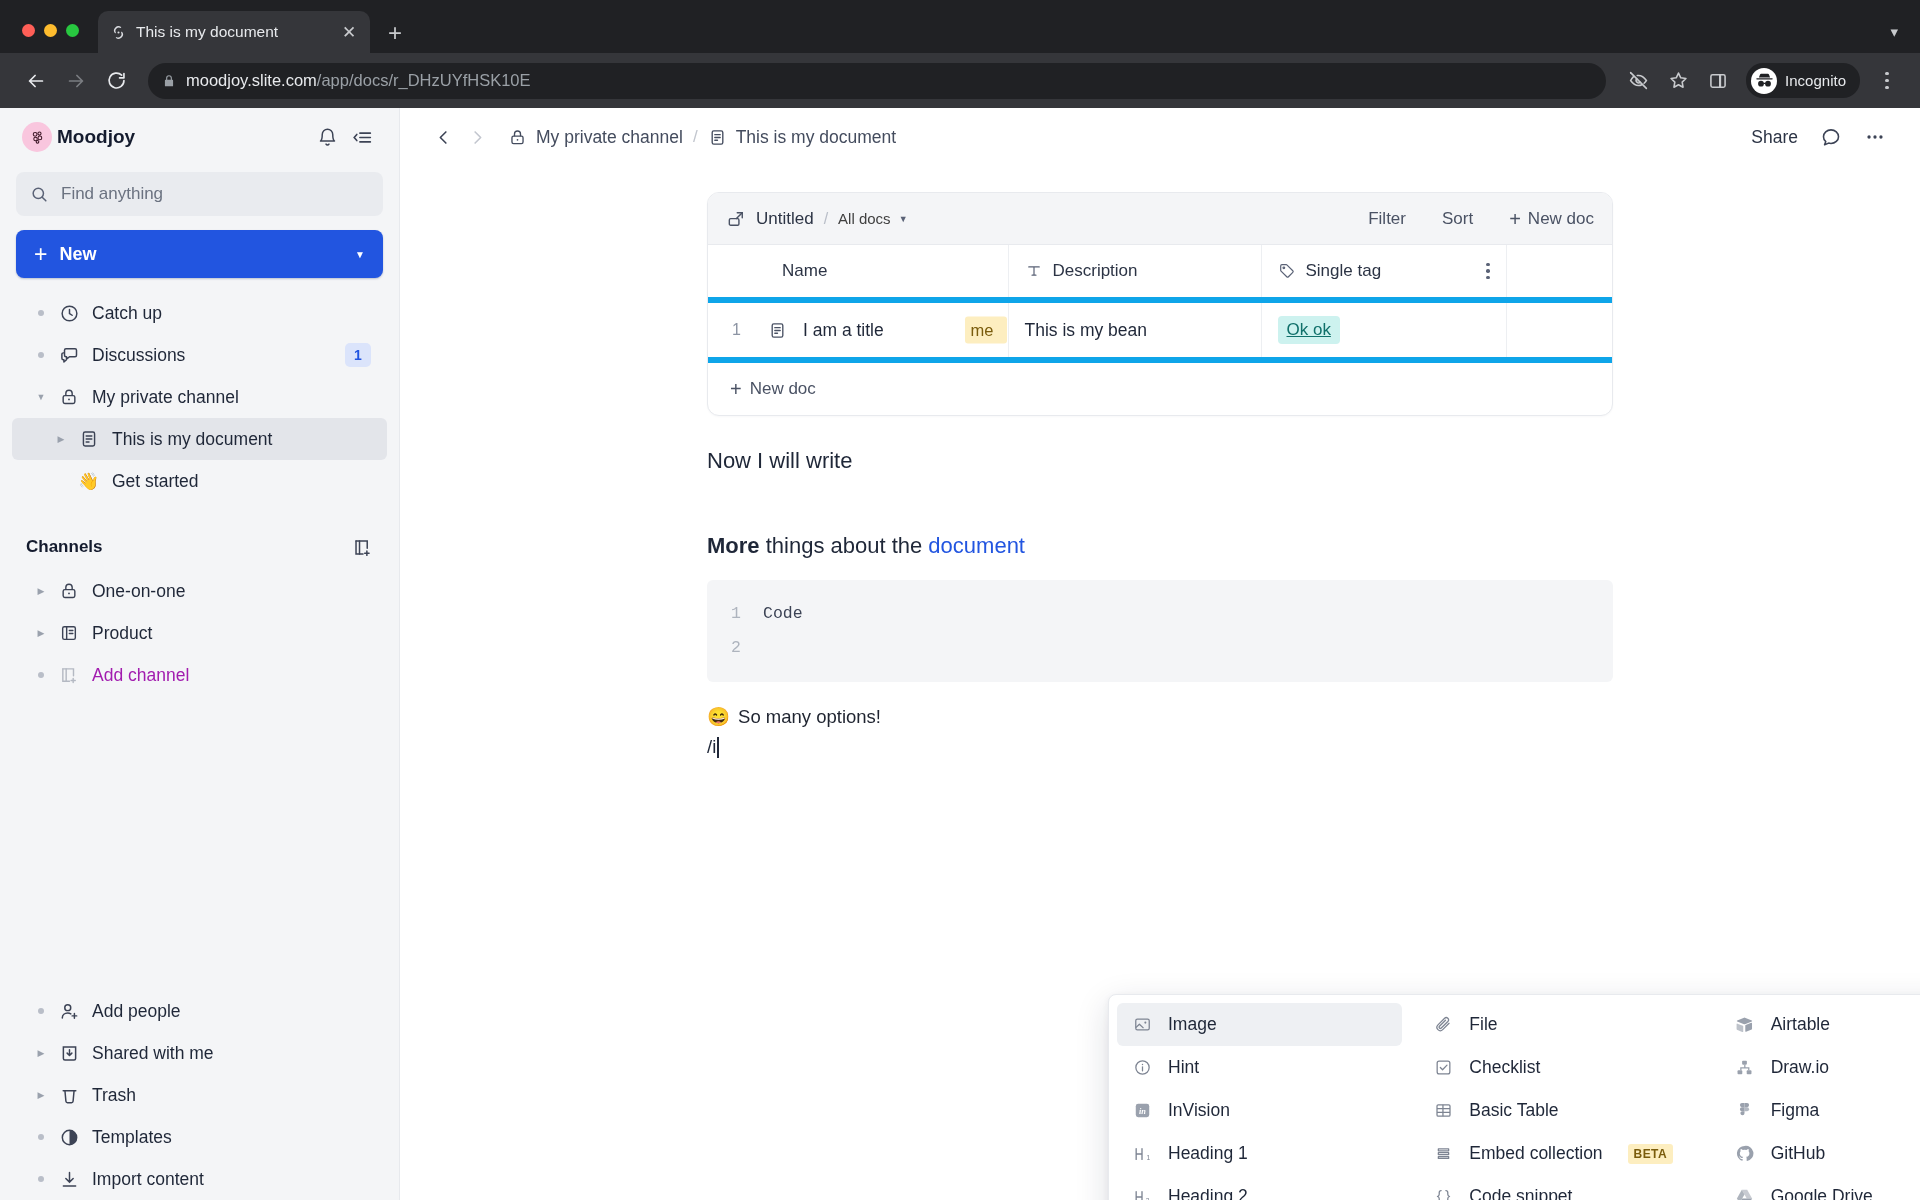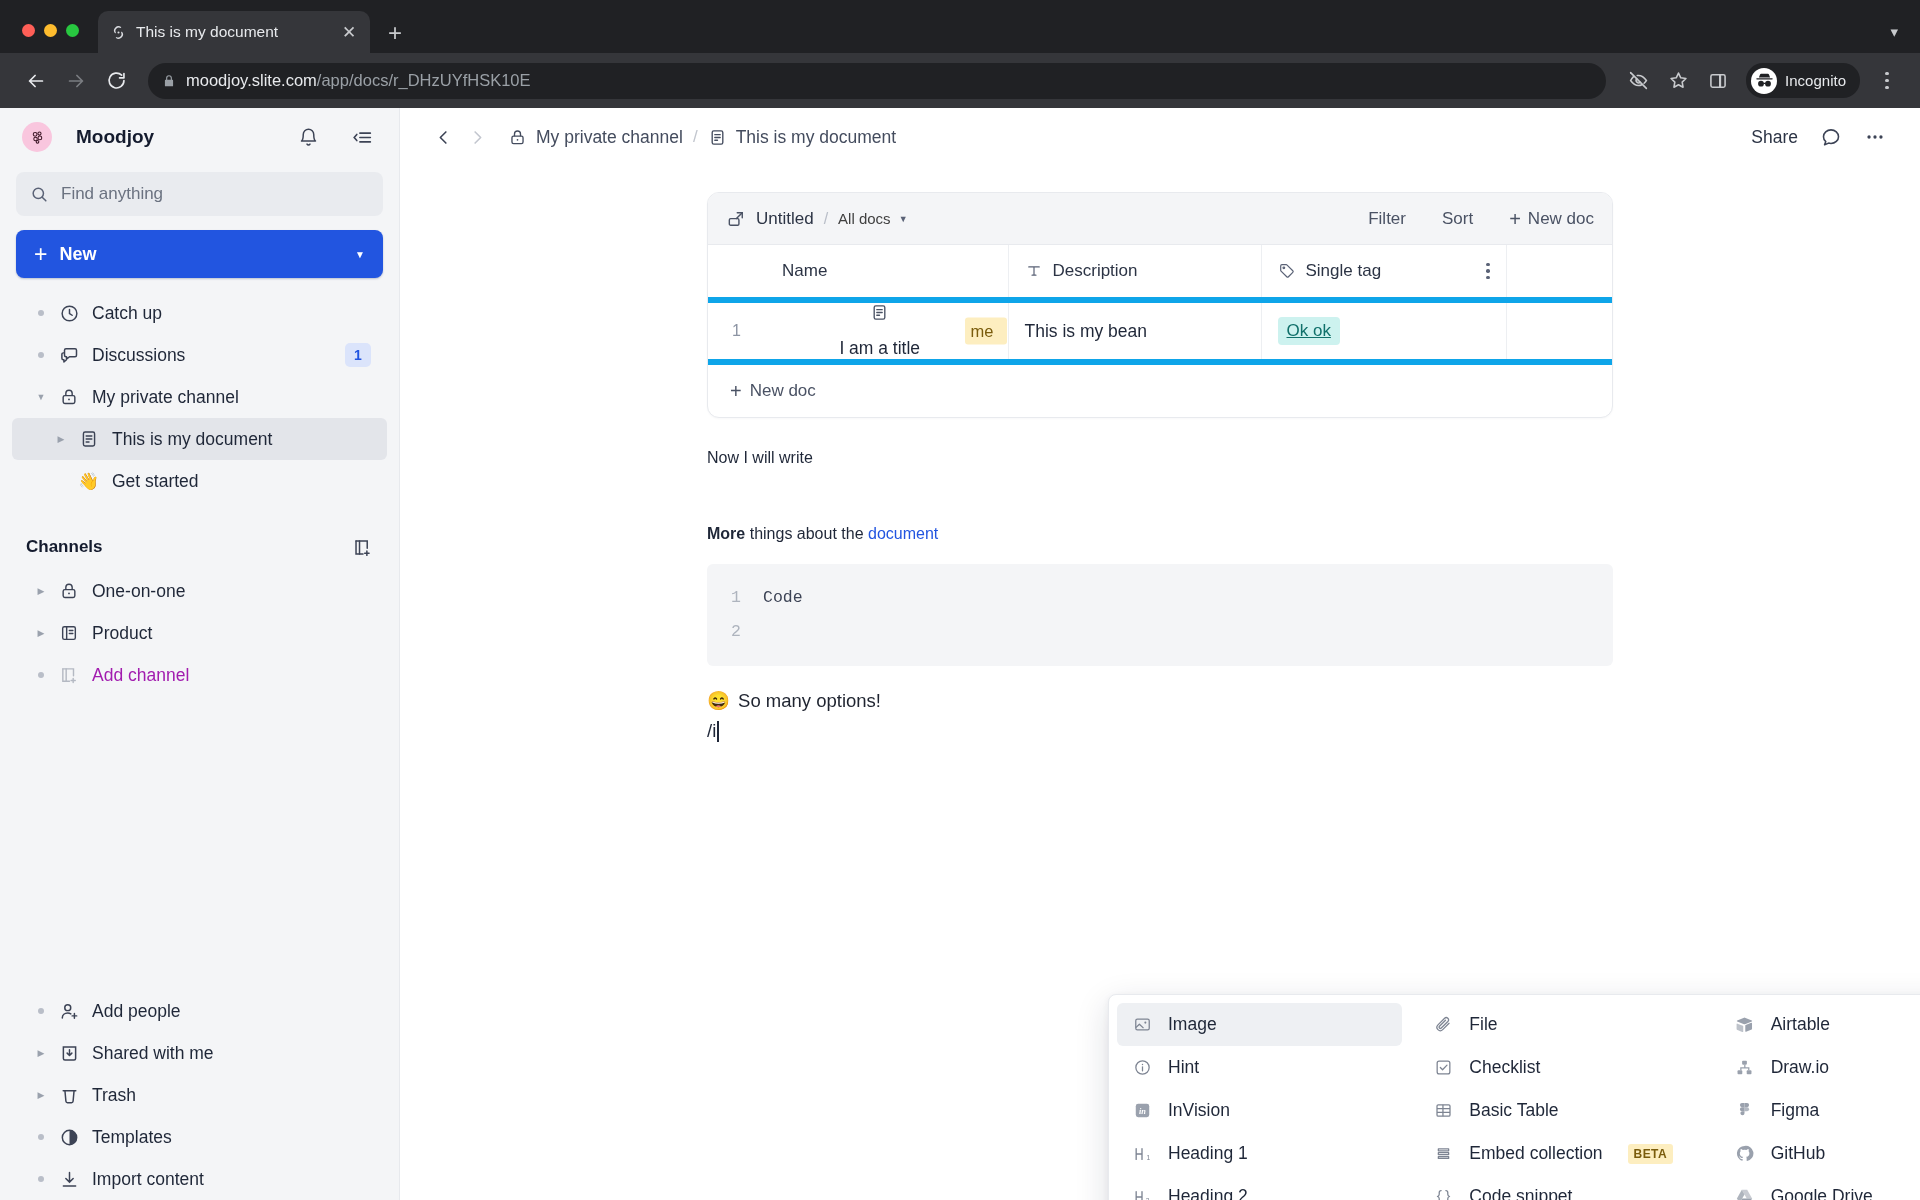--- a/index.html
+++ b/index.html
@@ -76,21 +76,21 @@
   .kebab i { width: 3.5px; height: 3.5px; border-radius: 50%; background: #c8cacd; display: block; }
 
   
   .app { flex: 1; display: flex; min-height: 0; background: #fff; }
 
   
   .sidebar {
     width: 400px; flex: none; background: #f4f5f7; display: flex; flex-direction: column;
     border-right: 1px solid #e7e9ed;
   }
-  .sb-head { height: 58px; display: flex; align-items: center; padding: 0 22px; gap: 24px; }
+  .sb-head { height: 58px; display: flex; align-items: center; padding: 0 22px; gap: 5px; }
   .ws-logo {
     width: 30px; height: 30px; border-radius: 50%; background: #f9c6de; flex: none;
     display: flex; align-items: center; justify-content: center;
   }
   .ws-name { font-size: 19px; font-weight: 700; color: #141b2e; flex: 1; }
   .sb-head-ico { width: 30px; height: 30px; display: flex; align-items: center; justify-content: center; color: #3c4355; }
 
   .search {
     margin: 6px 16px 0; height: 44px; background: #e9ebef; border-radius: 8px;
     display: flex; align-items: center; gap: 12px; padding: 0 14px;
@@ -186,36 +186,36 @@
   .thwrap .sp { flex: 1; }
   .th-kebab { display: flex; flex-direction: column; gap: 3px; align-items: center; }
   .th-kebab i { width: 3.5px; height: 3.5px; background: #5a6276; border-radius: 50%; display: block; }
 
   table.ctbl td {
     height: 60px; font-size: 17.5px; color: #1f2738; padding: 0 16px;
     border-right: 1px solid #edeff2; position: relative;
   }
   table.ctbl td.last { border-right: none; }
   .rownum { position: absolute; left: 24px; top: 50%; transform: translateY(-50%); color: #8c94a3; font-size: 16px; }
-  .namecell { display: flex; align-items: center; gap: 16px; padding-left: 44px; flex-direction: column; }
+  .namecell { display: flex; align-items: center; gap: 16px; padding-left: 44px; }
   .namecell .di { color: #4a5264; display: flex; }
   .tagpill {
     display: inline-block; background: #cdf2ef; color: #10706a; border-radius: 4px;
     padding: 4px 9px; font-size: 17px; text-decoration: underline;
   }
   .mepill {
     position: absolute; left: -44px; top: 50%; transform: translateY(-50%);
     background: #fdeec0; color: #7a5c0c; border-radius: 3px; padding: 4px 6px;
     font-size: 16.5px; white-space: nowrap; overflow: hidden; width: 42px;
   }
   .coll-foot { height: 52px; display: flex; align-items: center; padding: 0 22px; }
   .coll-foot .l { font-size: 17px; color: #4a5264; display: flex; align-items: center; gap: 8px; }
 
   
-  .para { font-size: 16px; color: #1f2738; margin-top: 28px; line-height: 1.5; }
+  .para { font-size: 22px; color: #1f2738; margin-top: 28px; line-height: 1.5; }
   .para.spaced { margin-top: 52px; }
   .para b { font-weight: 700; }
   .para a { color: #2255e0; text-decoration: none; }
 
   .codeblk { background: #f4f5f7; border-radius: 6px; margin-top: 18px; padding: 16px 0 18px; }
   .codeline { display: flex; align-items: center; height: 34px; font-family: "Liberation Mono", monospace; font-size: 16.5px; }
   .codeline .ln { width: 56px; text-align: right; color: #aeb4be; padding-right: 22px; }
   .codeline .ct { color: #3c4355; }
 
   .emoji-line { display: flex; align-items: center; gap: 8px; margin-top: 24px; font-size: 18.5px; }

